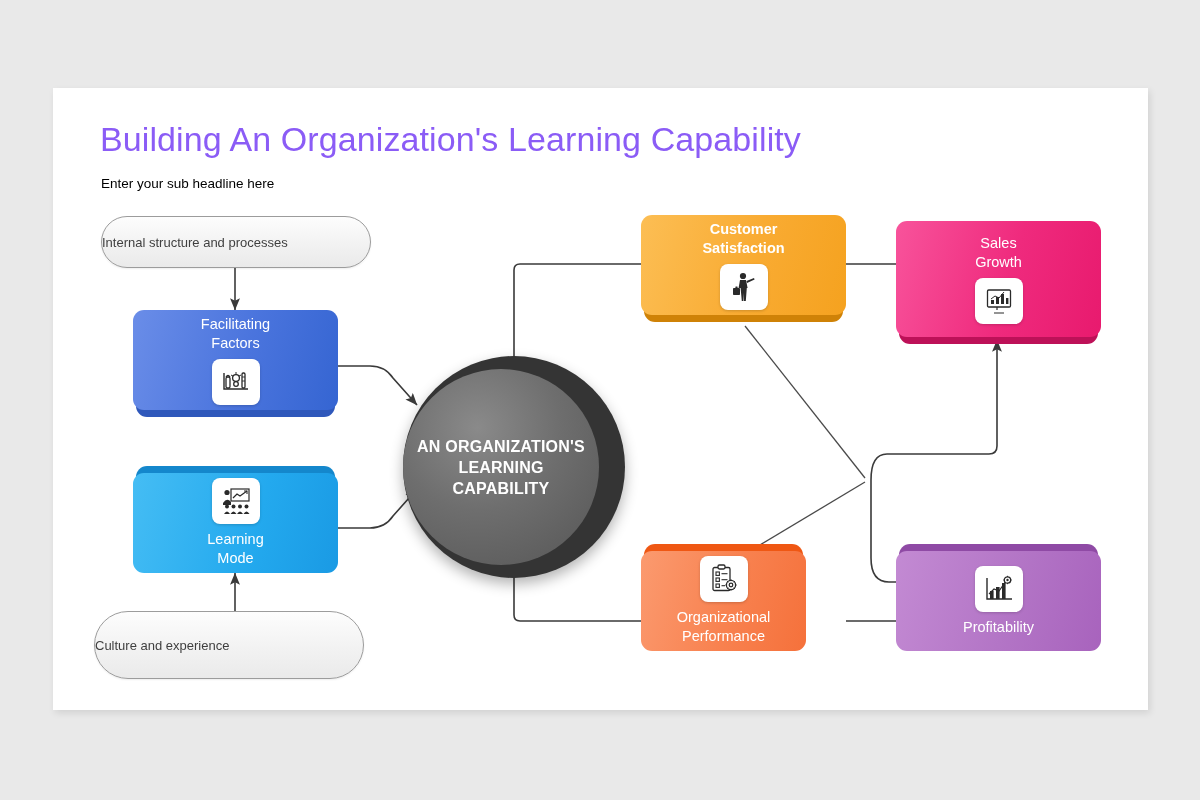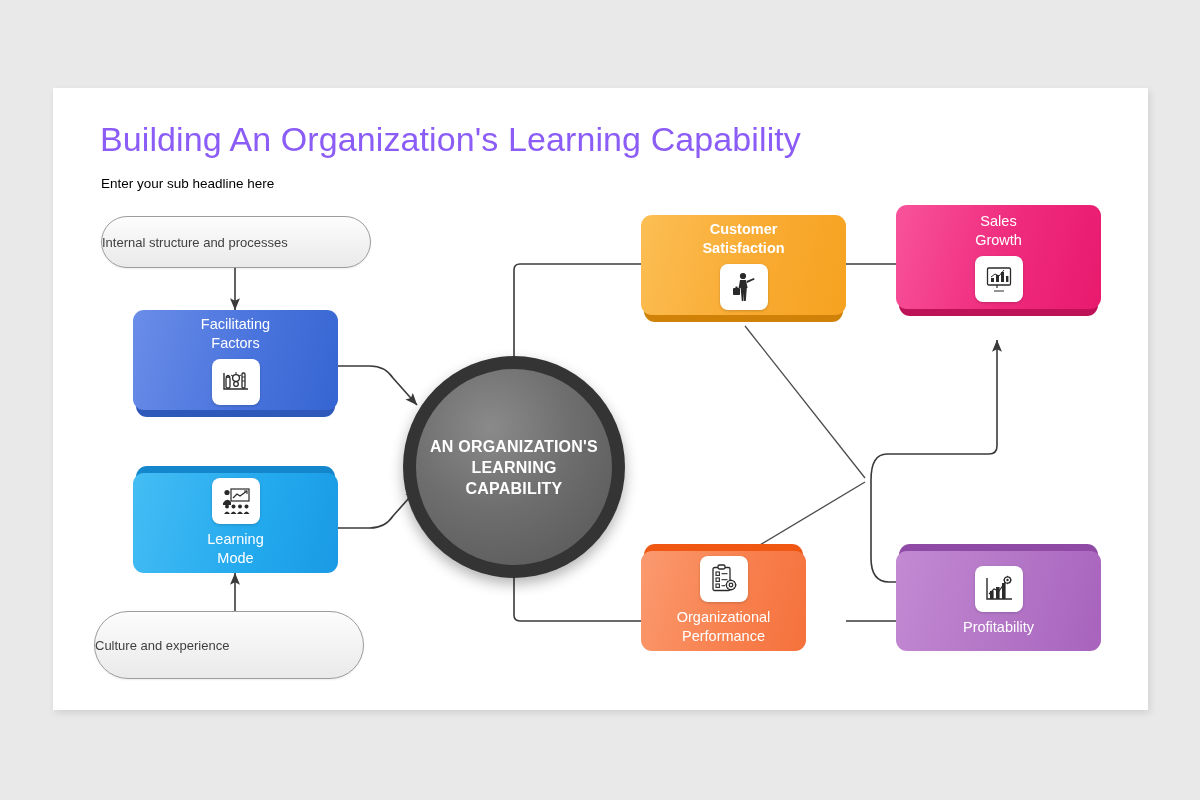--- a/index.html
+++ b/index.html
@@ -161,21 +161,21 @@
   #hub {
     position: absolute;
     left: 350px;
     top: 268px;
     width: 222px;
     height: 222px;
     border-radius: 50%;
     background: #343434;
     display: flex;
     align-items: center;
-    justify-content: center;
+    justify-content: flex-start;
     box-shadow: 0 6px 14px rgba(0,0,0,0.30);
   }
   #hub-inner {
     width: 196px;
     height: 196px;
     border-radius: 50%;
     background: radial-gradient(circle at 38% 30%, #8a8a8a 0%, #6e6e6e 45%, #555555 100%);
     display: flex;
     align-items: center;
     justify-content: center;
@@ -316,21 +316,21 @@
               <path d="M15.5,9 L23,6 L23.6,7.6 L16,11 z"></path>
               <path d="M9.6,16 l1.2,13 h1.6 l0.2,-8 l0.4,8 h1.8 l1,-13 z"></path>
               <rect x="2" y="16" width="7" height="7" rx="0.8"></rect>
               <rect x="4.4" y="14.6" width="2.2" height="1.7" rx="0.5"></rect>
             </svg>
           </div>
         </div>
       </div>
     </div>
 
-    <div class="card" id="card-sales" style="left:843px; top:117px; width:205px; height:104px;">
+    <div class="card" id="card-sales" style="left:843px; top:133px; width:205px; height:116px;">
       <div class="card-shadowbar"></div>
       <div class="card-body order-label-first">
         <div class="card-label">Sales
 Growth</div>
         <div class="icon-wrap">
           <div class="icon-badge">
             <svg width="28" height="28" viewBox="0 0 28 28" stroke="#2a2a2a" fill="none" stroke-width="1.3">
               <rect x="2.5" y="3" width="23" height="17" rx="1.2"></rect>
               <g fill="#2a2a2a" stroke="none">
                 <rect x="6" y="13" width="3" height="4"></rect>

